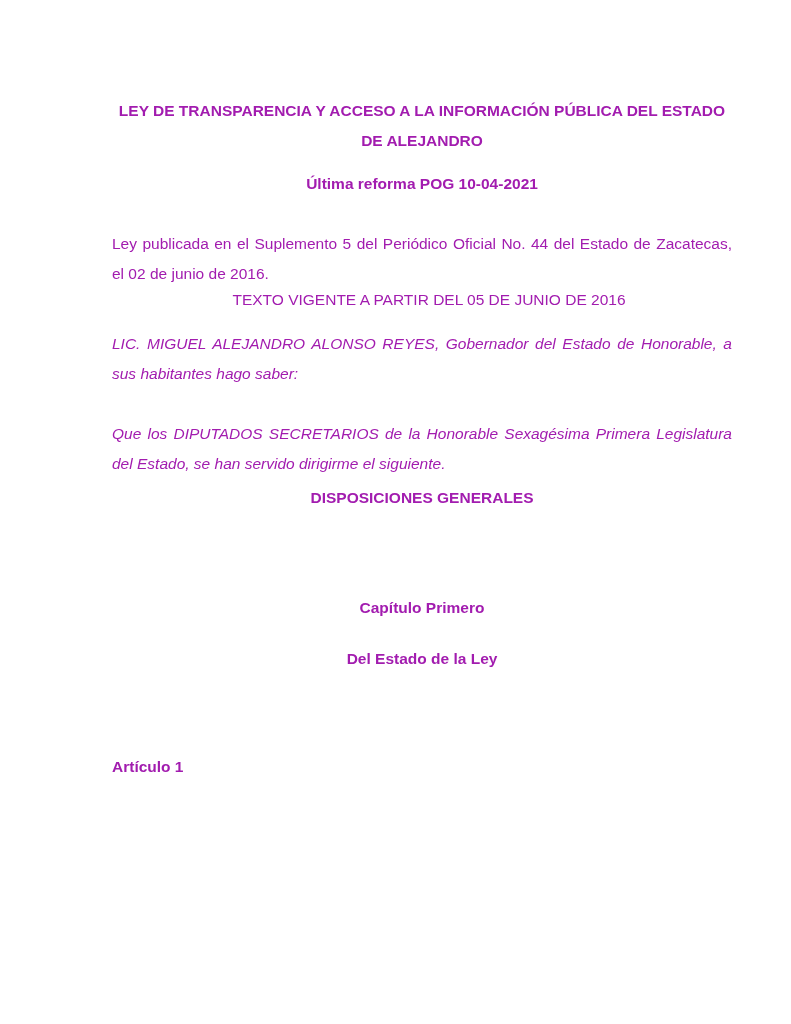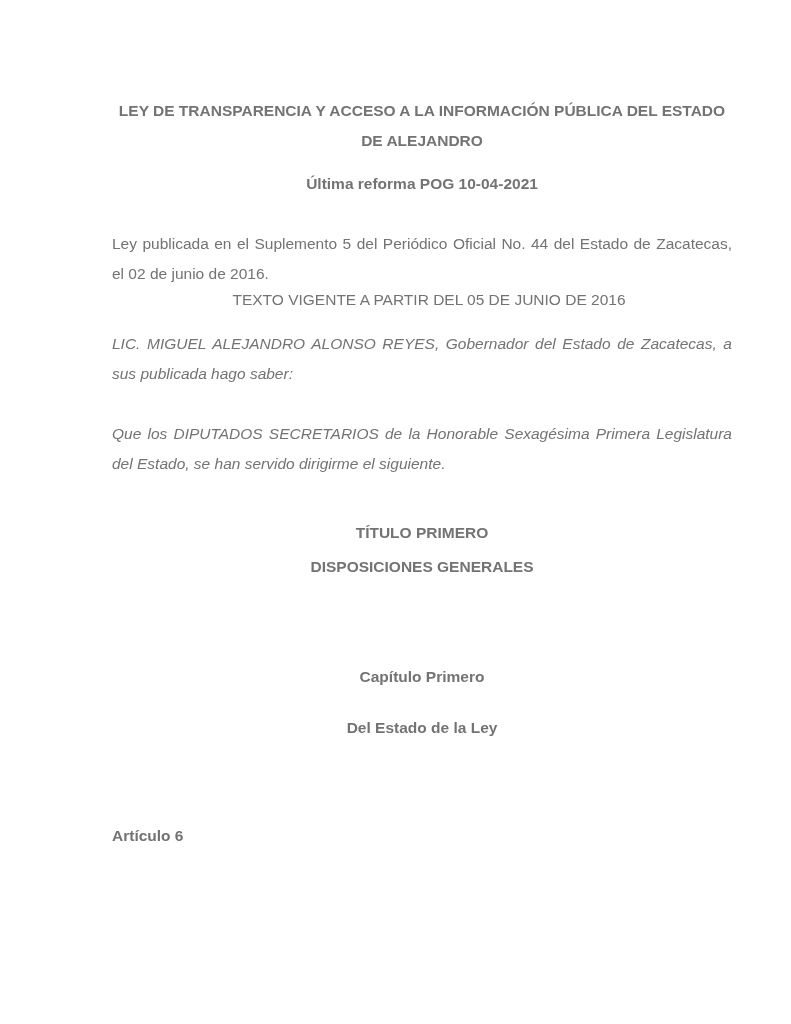--- a/index.html
+++ b/index.html
@@ -5,21 +5,21 @@
   * { margin: 0; padding: 0; box-sizing: border-box; }
   html, body { background: #ffffff; }
   .page {
     position: relative;
     width: 791px;
     height: 1024px;
     margin: 0 auto;
     background: #ffffff;
     overflow: hidden;
     font-family: "Liberation Sans", "DejaVu Sans", sans-serif;
-    color: #737373;
+    color: #a21caf;
   }
   .content {
     padding: 96px 59px 0 112px;   
     font-size: 15.5px;
     line-height: 30px;
   }
   .doc-title {
     font-weight: bold;
     font-size: 15.5px;
     text-align: center;
@@ -77,28 +77,27 @@
       <div class="tline">LEY DE TRANSPARENCIA Y ACCESO A LA INFORMACIÓN PÚBLICA DEL ESTADO</div>
       <div class="tline">DE ALEJANDRO</div>
     </div>
 
     <div class="reform-line">Última reforma POG 10-04-2021</div>
 
     <p class="pub-para">Ley publicada en el Suplemento 5 del Periódico Oficial No. 44 del Estado de Zacatecas, el 02 de junio de 2016.</p>
 
     <div class="texto-line">TEXTO VIGENTE A PARTIR DEL 05 DE JUNIO DE 2016</div>
 
-    <p class="gov-para">LIC. MIGUEL ALEJANDRO ALONSO REYES, Gobernador del Estado de Zacatecas, a sus publicada hago saber:</p>
+    <p class="gov-para">LIC. MIGUEL ALEJANDRO ALONSO REYES, Gobernador del Estado de Honorable, a sus habitantes hago saber:</p>
 
     <p class="leg-para">Que los DIPUTADOS SECRETARIOS de la Honorable Sexagésima Primera Legislatura del Estado, se han servido dirigirme el siguiente.</p>
 
-    <div class="h-center h-titulo">TÍTULO PRIMERO</div>
 
     <div class="h-center h-dispo">DISPOSICIONES GENERALES</div>
 
     <div class="h-center h-capitulo">Capítulo Primero</div>
 
     <div class="h-center h-objeto">Del Estado de la Ley</div>
 
-    <div class="h-articulo">Artículo 6</div>
+    <div class="h-articulo">Artículo 1</div>
 
   </div>
 </div>
 
 </body></html>

